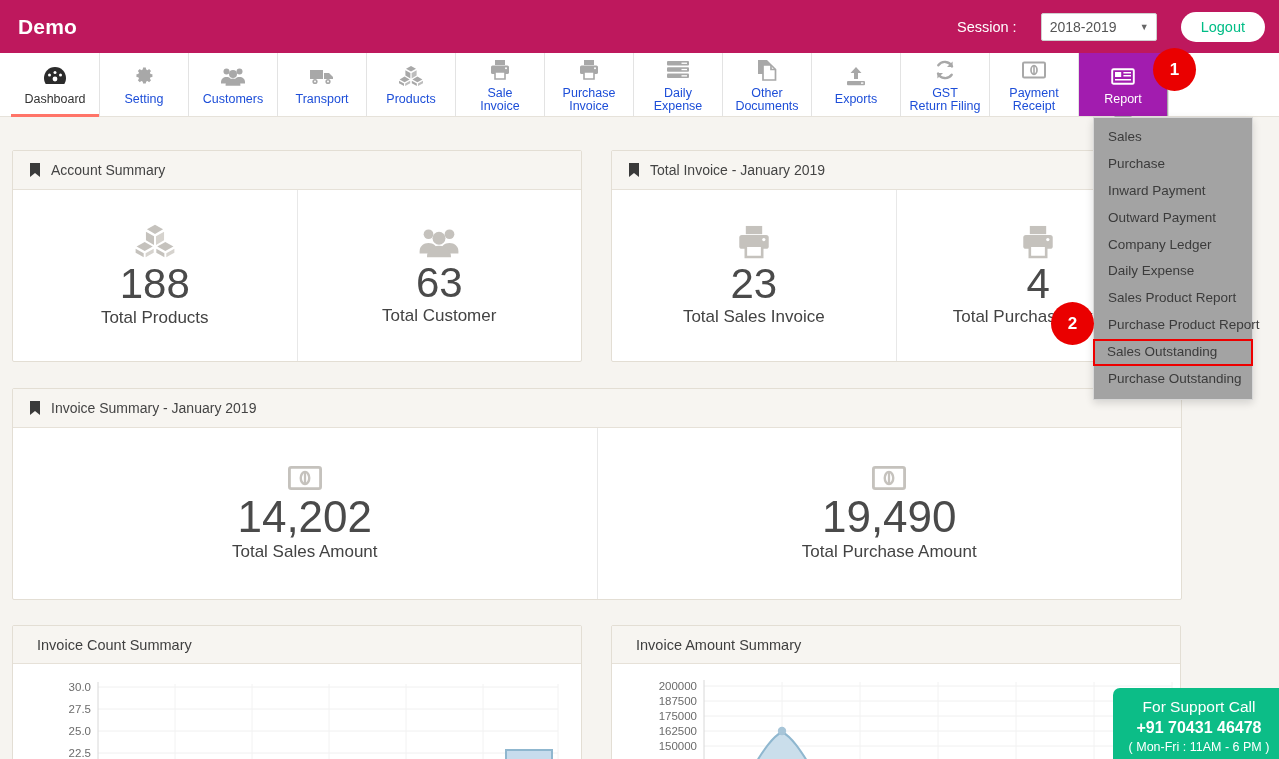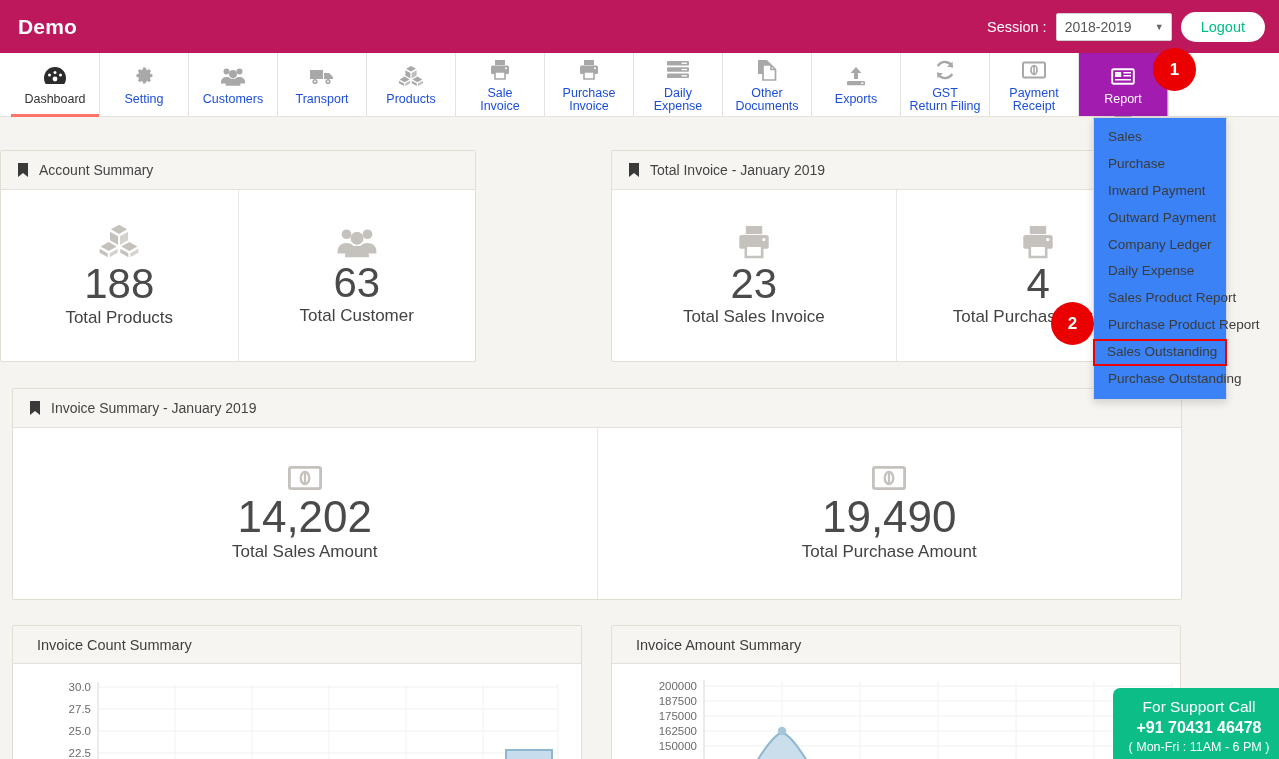--- a/index.html
+++ b/index.html
@@ -16,21 +16,21 @@
   
   .topbar {
     position: absolute; left: 0; top: 0; width: 1279px; height: 53px;
     background: #be185d;
     display: flex; align-items: center; justify-content: space-between;
     padding: 0 14px 0 18px;
   }
   .brand {
     color: #ffffff; font-size: 21px; font-weight: bold; letter-spacing: .2px;
   }
-  .session-wrap { display: flex; align-items: center; gap: 9px; }
+  .session-wrap { display: flex; align-items: center; gap: 24px; }
   .session-label { color: #ffffff; font-size: 14.5px; }
   .session-select {
     position: relative; background: #ffffff; border: 1px solid #cfcfcf;
     height: 28px; width: 116px; border-radius: 2px;
     display: flex; align-items: center; padding: 0 8px;
     font-size: 14px; color: #555; line-height: 1;
   }
   .session-select .caret {
     position: absolute; right: 7px; top: 50%; transform: translateY(-50%);
     font-size: 9px; color: #666;
@@ -83,22 +83,22 @@
     position: absolute; border-radius: 50%;
     background: #ea0000; color: #fff;
     display: flex; align-items: center; justify-content: center;
     font-size: 17px; font-weight: bold; z-index: 60;
   }
   #badge-1 { left: 1153px; top: 48px; width: 43px; height: 43px; }
   #badge-2 { left: 1051px; top: 302px; width: 43px; height: 43px; }
 
   
   .dropdown {
-    position: absolute; left: 1093px; top: 117px; width: 134px;
-    background: #3b82f6; border: 1px solid #d8d8d8;
+    position: absolute; left: 1093px; top: 117px; width: 160px;
+    background: #a3a3a3; border: 1px solid #d8d8d8;
     box-shadow: 0 3px 8px rgba(0,0,0,.14);
     padding: 6px 0 6px 0; z-index: 50;
   }
   .dd-item {
     font-size: 13.5px; color: #3b3b3b; padding: 5px 0 5px 14px;
     cursor: pointer; white-space: nowrap; line-height: 1.25;
   }
   .dd-item.highlight {
     border: 2px solid #ee0000; padding: 3px 0 3px 12px;
     margin: 0 -1px;
@@ -122,21 +122,21 @@
     align-items: center; justify-content: center;
   }
   .stat + .stat { border-left: 1px solid #e8e8e8; }
   .stat .sico { margin-bottom: 2px; color: #bdbdbd; display:flex; }
   .stat .num {
     font-size: 42px; color: #4a4a4a; line-height: 1.08; font-weight: 400;
   }
   .stat .num.big { font-size: 44px; }
   .stat .lbl { font-size: 17px; color: #434343; margin-top: 1px; }
 
-  #card-account  { left: 0;  top: 150px; width: 476px; height: 212px; }
+  #card-account  { left: 12px;  top: 150px; width: 570px; height: 212px; }
   #card-invoice  { left: 611px; top: 150px; width: 570px; height: 212px; }
   #card-summary  { left: 12px;  top: 388px; width: 1170px; height: 212px; }
 
   #card-account .card-body, #card-invoice .card-body { height: 171px; }
   #card-summary .card-body { height: 171px; }
 
   
   .chart-panel {
     position: absolute; background: #ffffff;
     border: 1px solid #e3ded4; border-radius: 2px; overflow: hidden;

